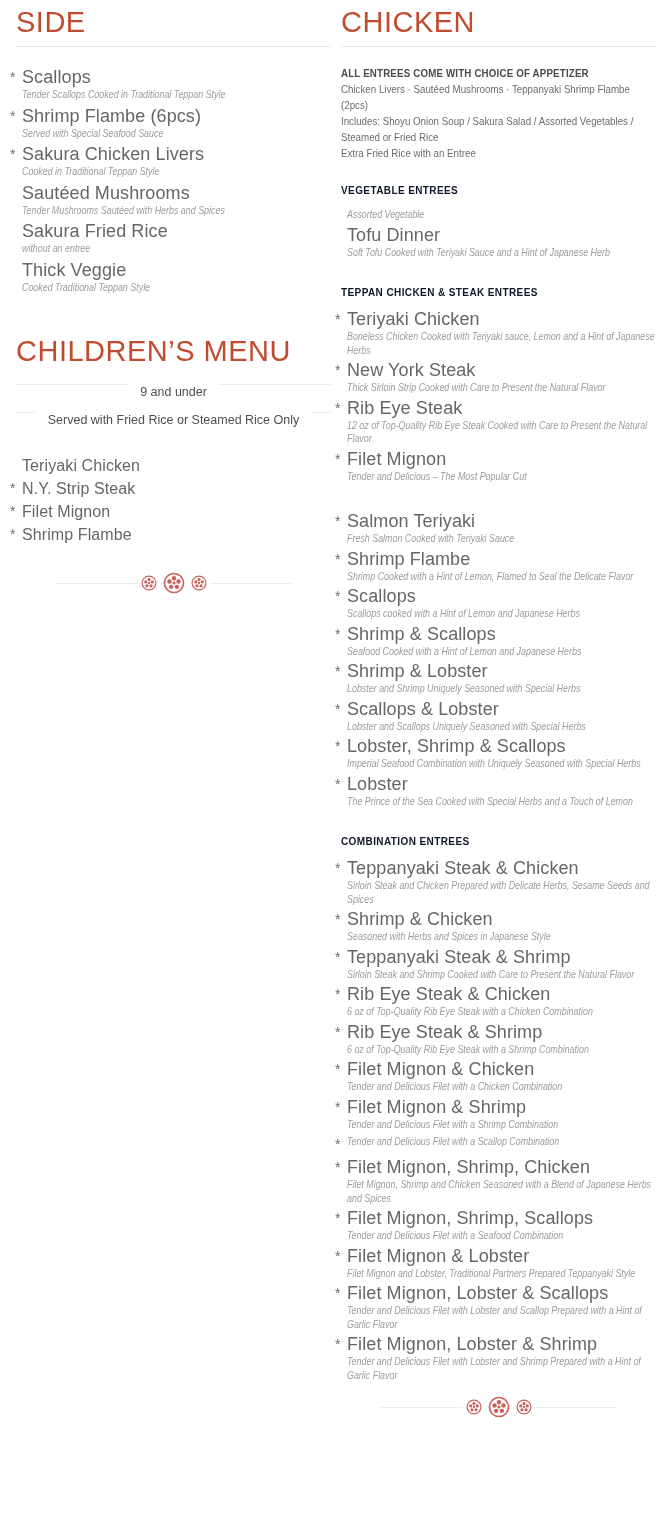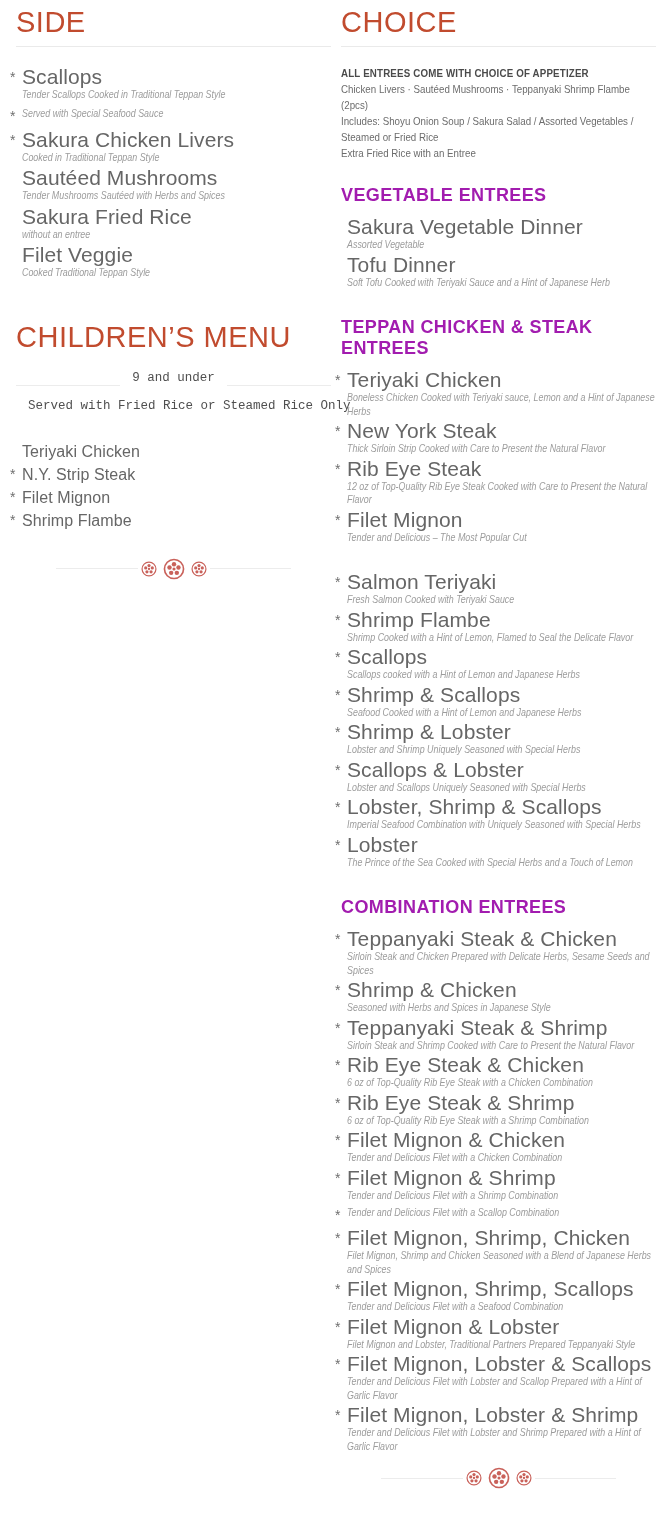--- a/index.html
+++ b/index.html
@@ -48,24 +48,24 @@
   .intro p { margin: 0; }
   .intro .intro-heading {
     font-weight: 700;
     color: #4a4a4a;
     letter-spacing: 0.2px;
   }
 
   .section { margin-top: 28px; }
   .section.first { margin-top: 24px; }
   .section-heading {
-    font-size: 18px;
+    font-size: 10px;
     font-weight: 700;
     letter-spacing: 0.4px;
-    color: #a21caf;
+    color: #0f172a;
     margin: 0 0 11px 0;
   }
 
   .menu-list { margin-top: 20px; }
   .section .menu-list { margin-top: 0; }
 
   .menu-item {
     display: flex;
     align-items: flex-start;
     margin: 0 0 3px -6px;
@@ -73,43 +73,42 @@
   .left-list .menu-item { margin-bottom: 4px; }
   .star {
     flex: none;
     width: 12px;
     font-size: 14px;
     line-height: 20px;
     color: #6e6e6e;
   }
   .item-body { flex: 1; min-width: 0; }
   .item-name {
-    font-size: 21px;
+    font-size: 18px;
     line-height: 20px;
     color: #666666;
     letter-spacing: 0.1px;
   }
   .item-desc {
     font-size: 10.5px;
     font-style: italic;
     line-height: 13.5px;
     color: #9c9c9c;
     margin-top: 1px;
     width: 118%;
     transform: scaleX(0.847);
     transform-origin: 0 0;
   }
 
   
   .children-section { margin-top: 40px; }
   .text-divider {
     display: flex;
-    align-items: flex-end;
+    align-items: flex-start;
     margin-top: 12px;
-    font-family: Liberation Mono, monospace;
   }
   .text-divider.age { margin-top: 16px; }
   .td-line { flex: 1; height: 1px; background: #ececec; }
   .td-text {
     margin: 0 12px;
     font-size: 12.5px;
     line-height: 16px;
     color: #4f4f4f;
     white-space: nowrap;
   }
@@ -153,20 +152,21 @@
             <span class="star">*</span>
             <div class="item-body">
               <div class="item-name">Scallops</div>
               <div class="item-desc">Tender Scallops Cooked in Traditional Teppan Style</div>
             </div>
           </div>
 
           <div class="menu-item">
             <span class="star">*</span>
             <div class="item-body">
+              <div class="item-name">Shrimp Flambe (6pcs)</div>
               <div class="item-desc">Served with Special Seafood Sauce</div>
             </div>
           </div>
 
           <div class="menu-item">
             <span class="star">*</span>
             <div class="item-body">
               <div class="item-name">Sakura Chicken Livers</div>
               <div class="item-desc">Cooked in Traditional Teppan Style</div>
             </div>
@@ -184,21 +184,21 @@
             <span class="star"></span>
             <div class="item-body">
               <div class="item-name">Sakura Fried Rice</div>
               <div class="item-desc">without an entree</div>
             </div>
           </div>
 
           <div class="menu-item">
             <span class="star"></span>
             <div class="item-body">
-              <div class="item-name">Filet Veggie</div>
+              <div class="item-name">Thick Veggie</div>
               <div class="item-desc">Cooked Traditional Teppan Style</div>
             </div>
           </div>
         </div>
     </section>
 
     <section class="children-section">
       <h1 class="col-title">CHILDREN’S MENU</h1>
 
       <div class="text-divider age">
@@ -285,38 +285,37 @@
               </g>
             </svg>
         </span>
         <span class="fd-line"></span>
       </div>
     </section>
   </div>
 
   <div class="col">
     <section>
-      <h1 class="col-title">CHOICE</h1>
+      <h1 class="col-title">CHICKEN</h1>
       <div class="title-rule"></div>
 
       <div class="intro">
         <p class="intro-heading">ALL ENTREES COME WITH CHOICE OF APPETIZER</p>
         <p>Chicken Livers · Sautéed Mushrooms · Teppanyaki Shrimp Flambe (2pcs)</p>
         <p>Includes: Shoyu Onion Soup / Sakura Salad / Assorted Vegetables / Steamed or Fried Rice</p>
         <p>Extra Fried Rice with an Entree</p>
       </div>
 
       <div class="section first">
         <h2 class="section-heading">VEGETABLE ENTREES</h2>
         <div class="menu-list">
 
             <div class="menu-item">
               <span class="star"></span>
               <div class="item-body">
-                <div class="item-name">Sakura Vegetable Dinner</div>
                 <div class="item-desc">Assorted Vegetable</div>
               </div>
             </div>
 
             <div class="menu-item">
               <span class="star"></span>
               <div class="item-body">
                 <div class="item-name">Tofu Dinner</div>
                 <div class="item-desc">Soft Tofu Cooked with Teriyaki Sauce and a Hint of Japanese Herb</div>
               </div>

